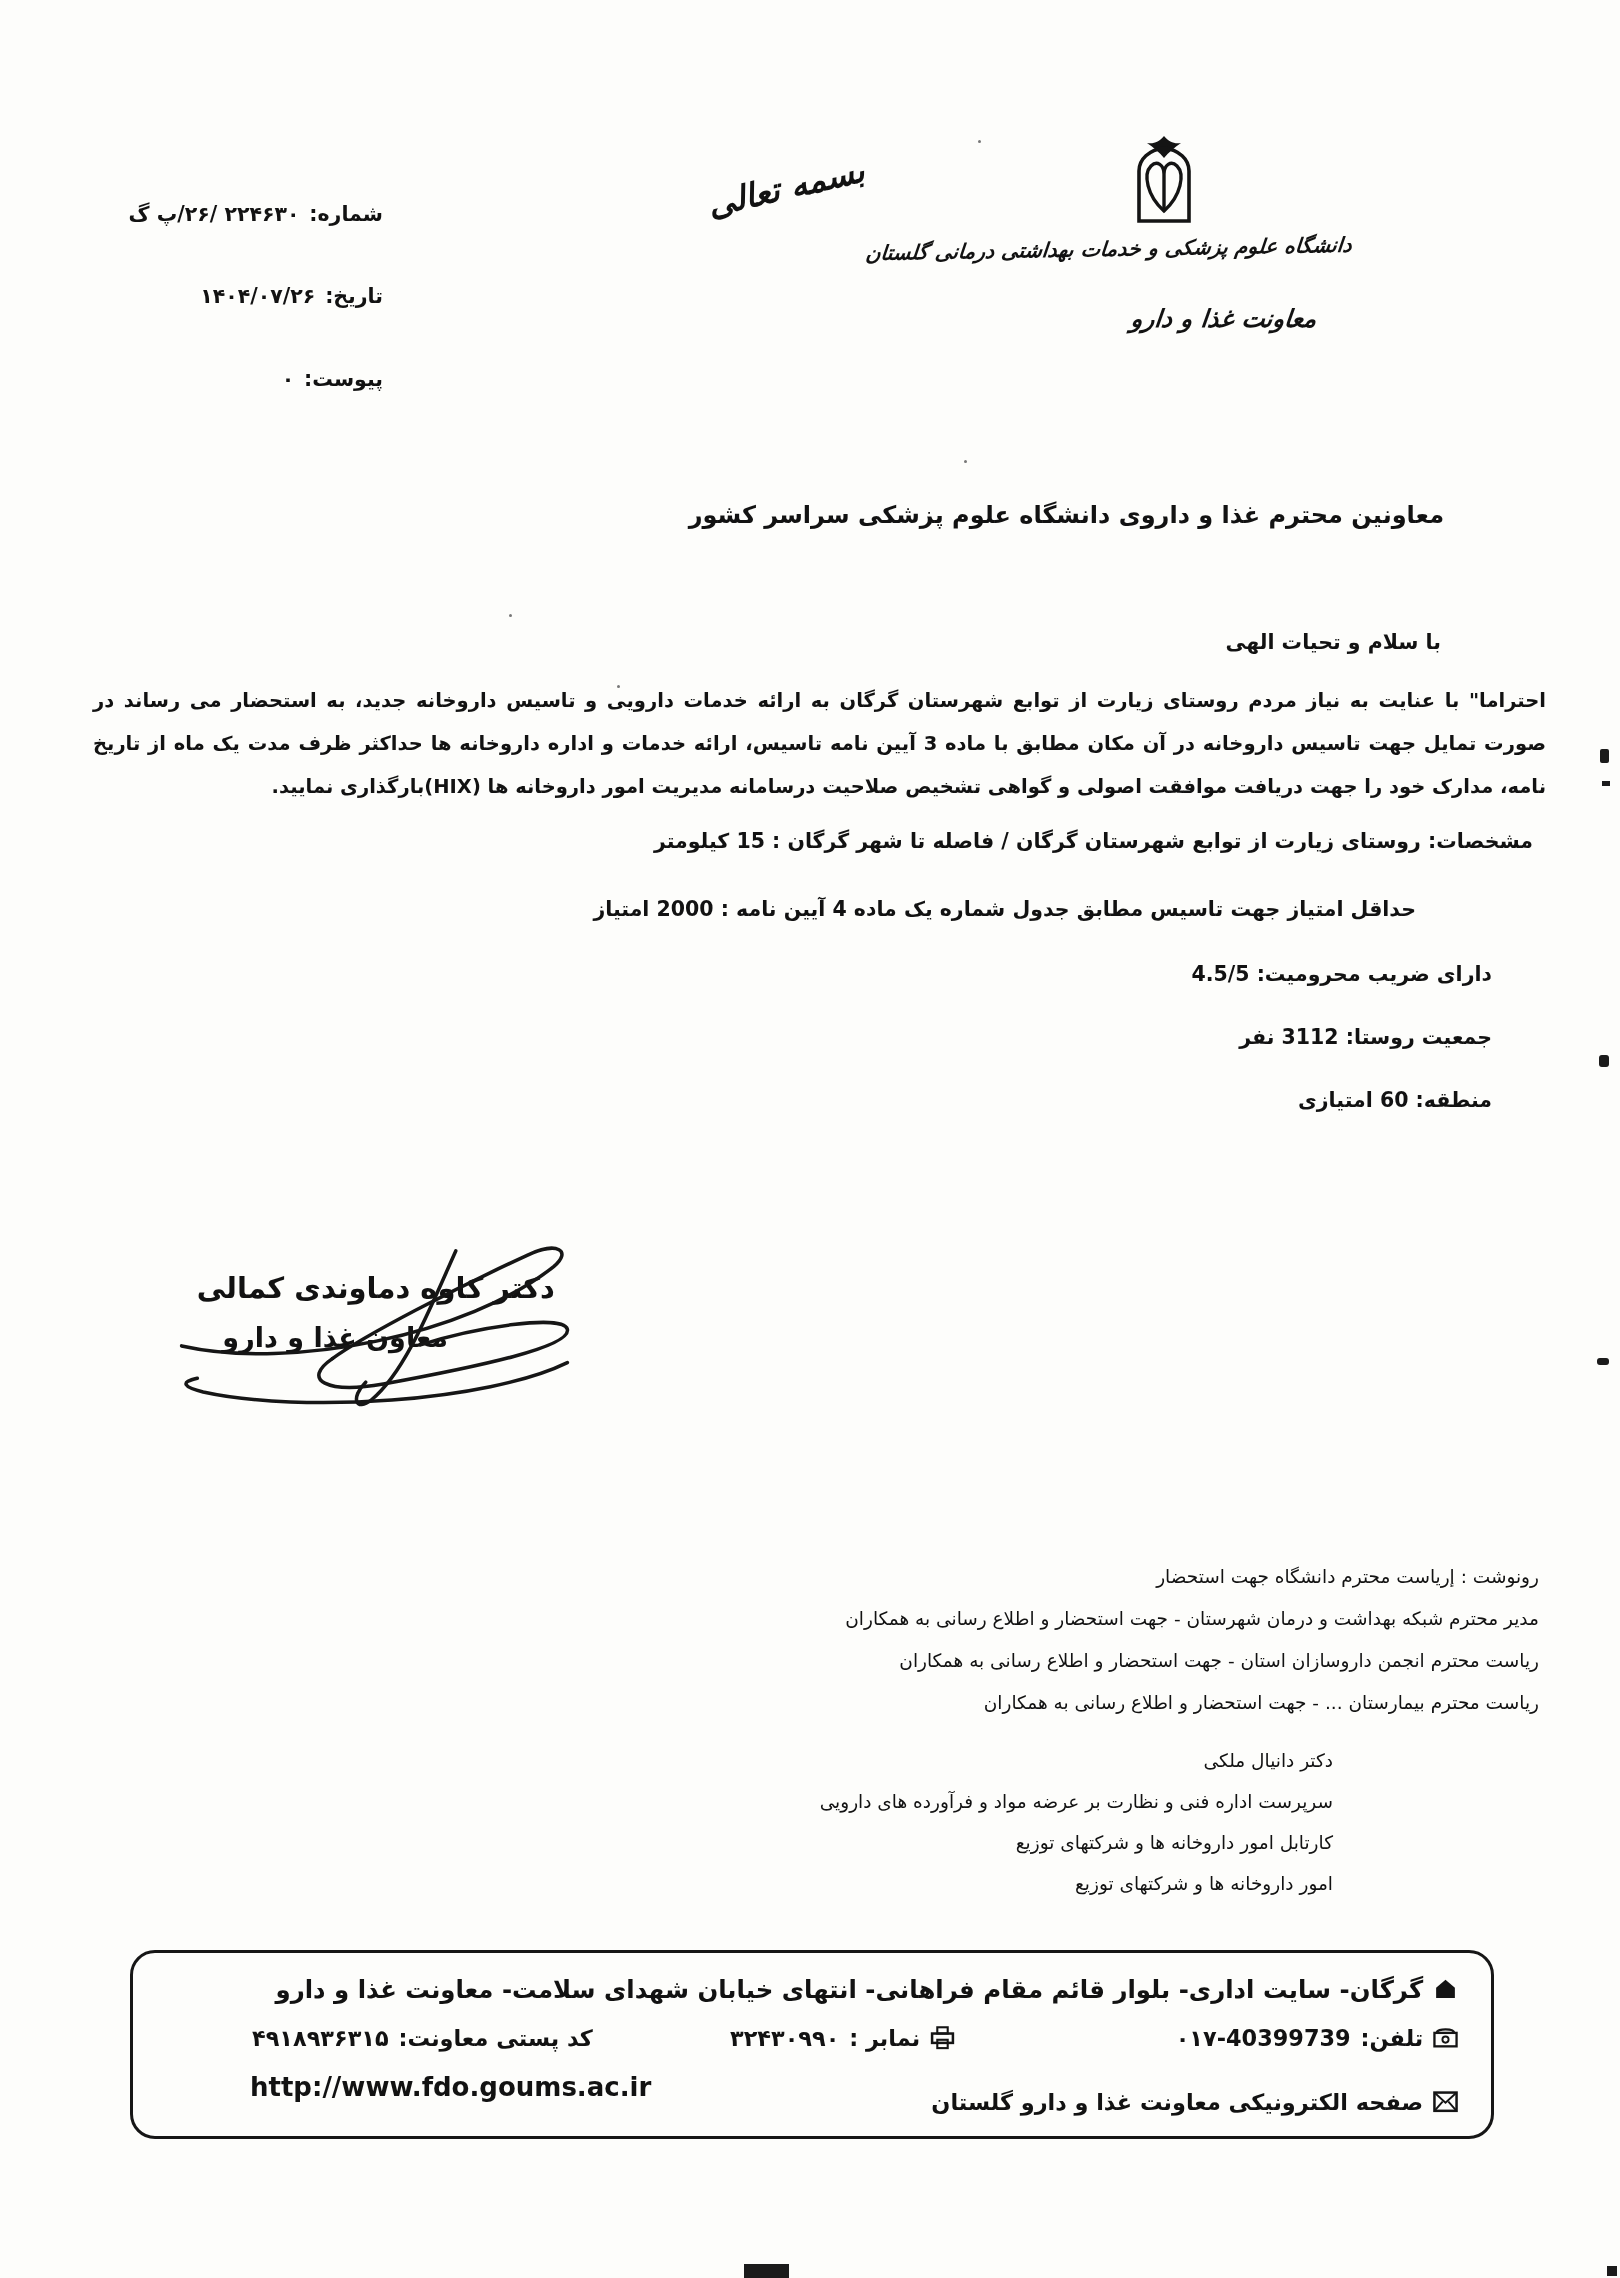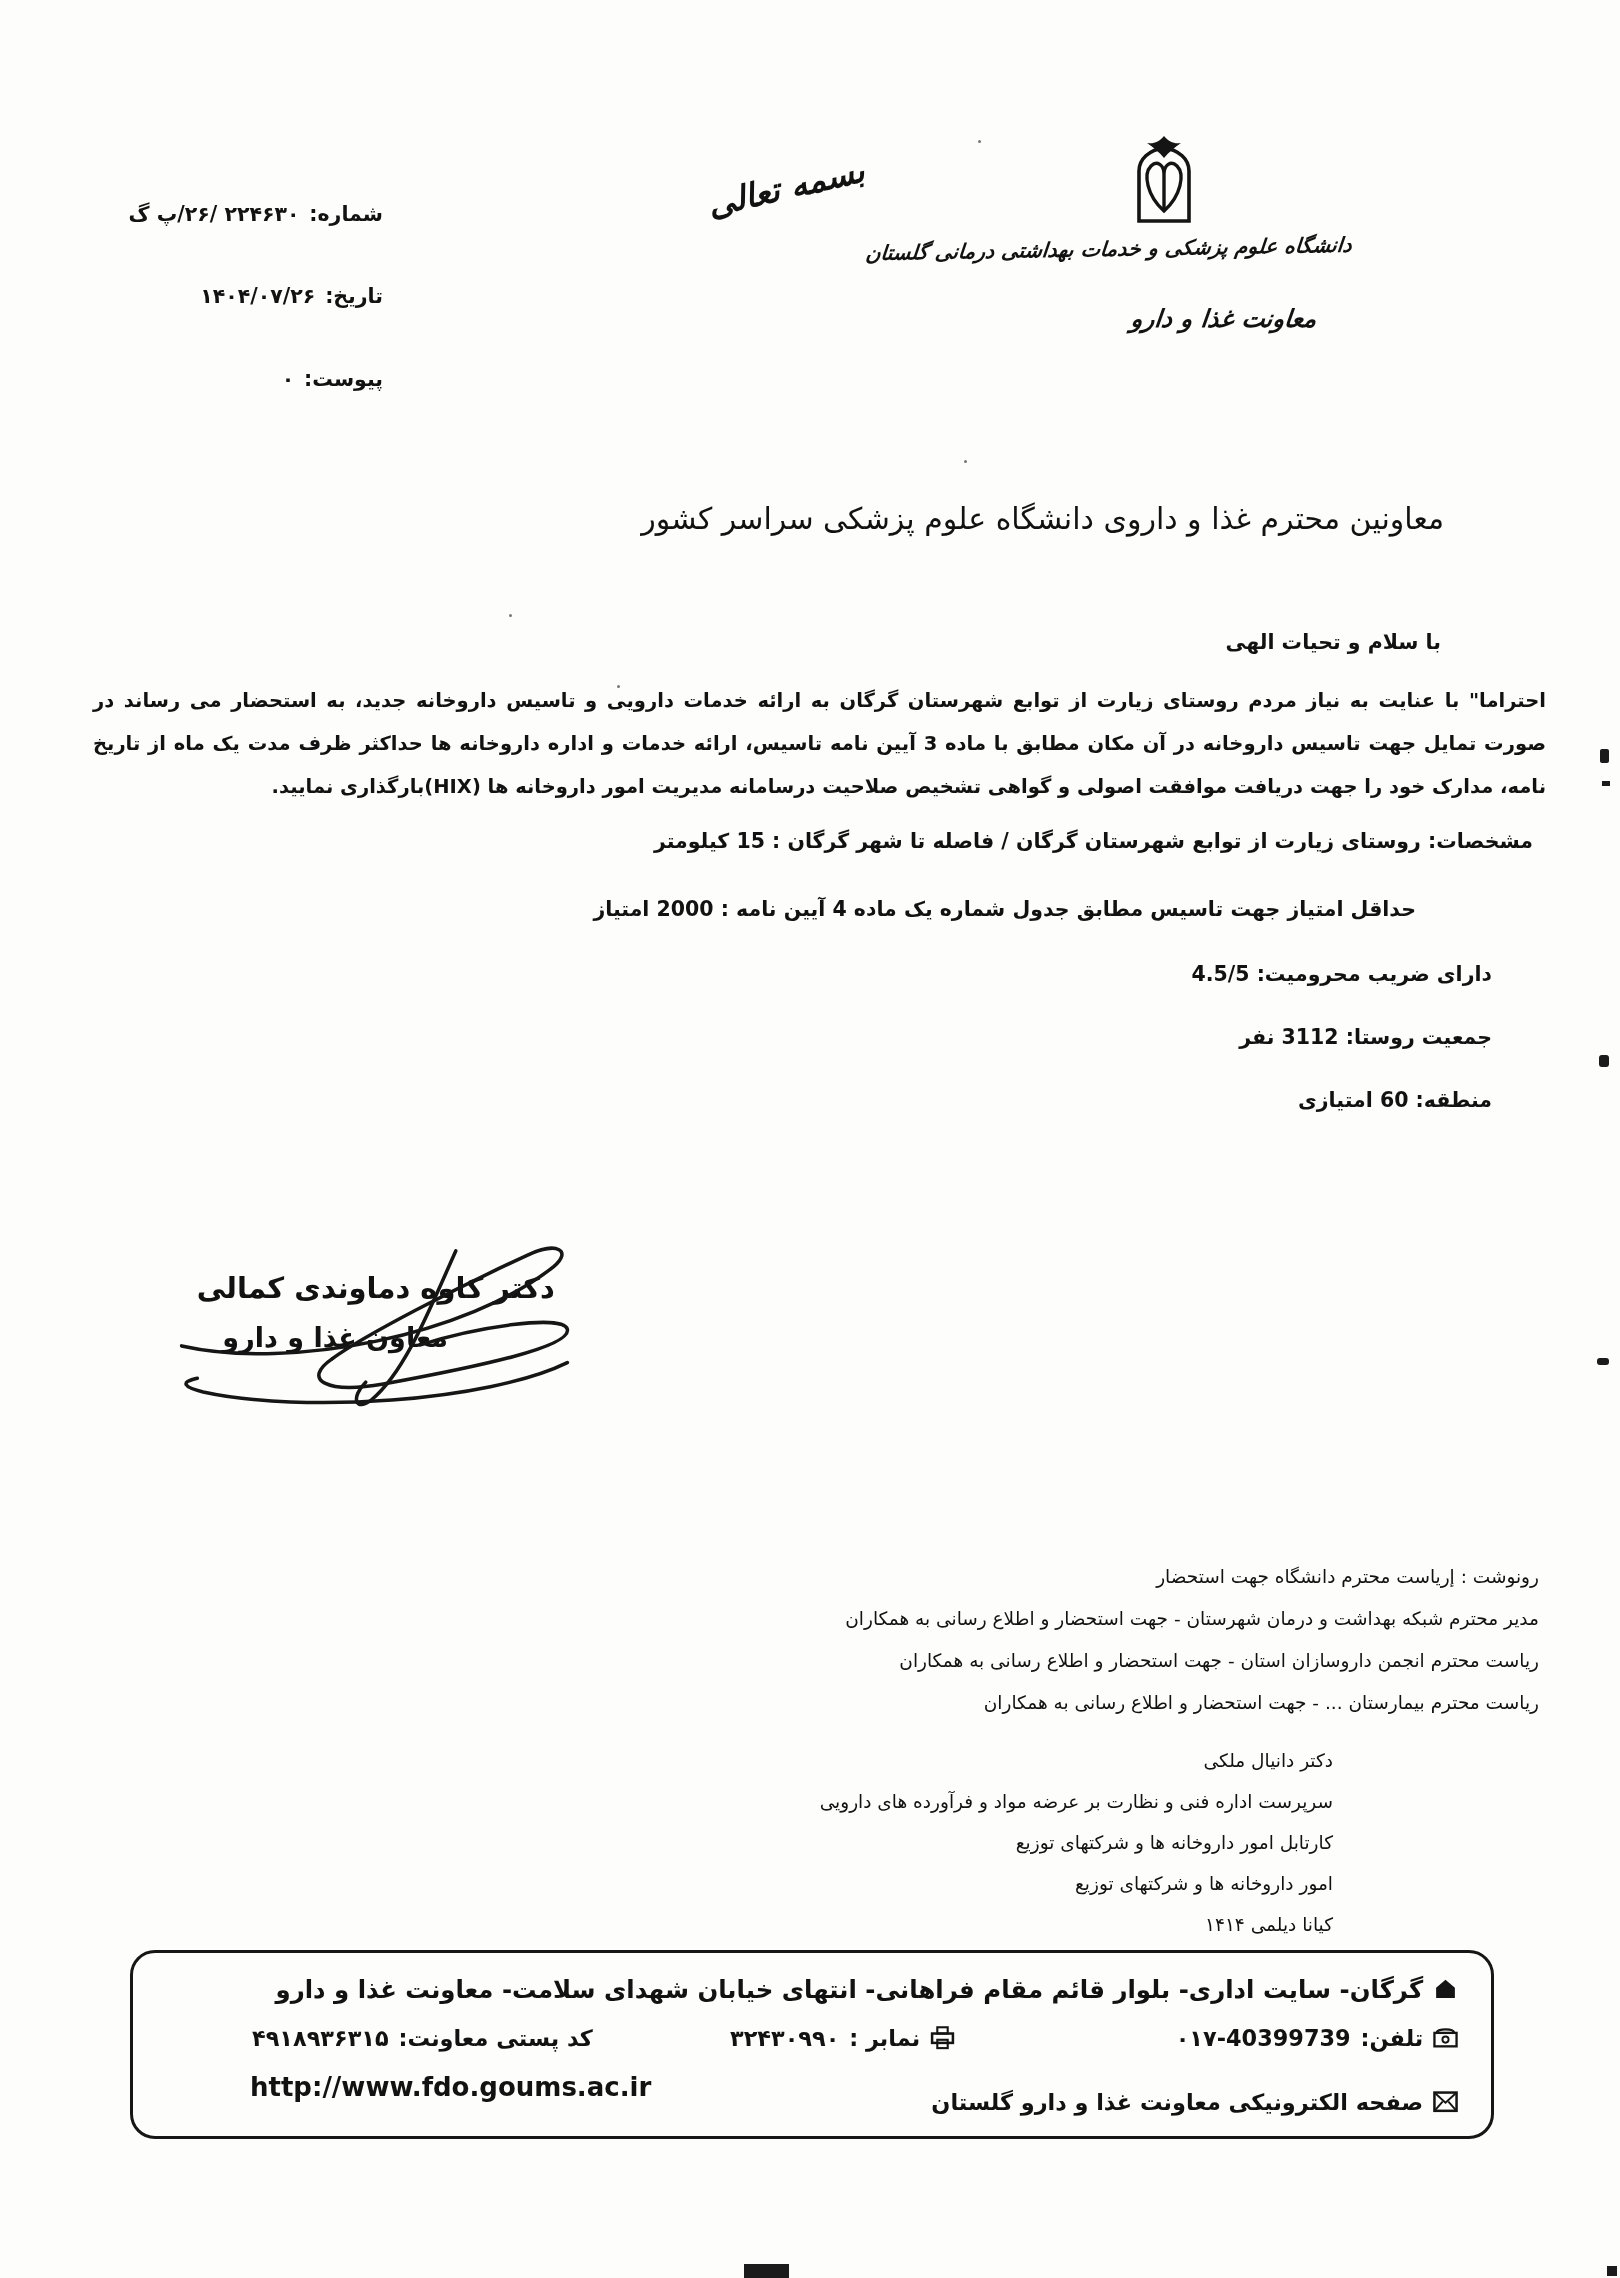--- a/index.html
+++ b/index.html
@@ -12,21 +12,21 @@
 
   
   .meta-line{font-size:20.5px;font-weight:bold;direction:rtl;white-space:nowrap;text-align:right;}
   .meta-line .val{margin-right:9.8px;margin-left:28px;}
 
   
   .besmellah{font-size:33px;font-weight:bold;font-style:italic;transform:rotate(-13deg);white-space:nowrap;}
   .university{font-size:20.5px;font-weight:bold;font-style:italic;letter-spacing:-1px;transform:skewX(-6deg) rotate(-1deg);white-space:nowrap;direction:rtl;}
   .deputy{font-size:24.4px;font-weight:bold;font-style:italic;transform:skewX(-6deg);white-space:nowrap;direction:rtl;}
 
-  .recipient{font-size:30px;font-weight:normal;direction:rtl;white-space:nowrap;}
+  .recipient{font-size:24px;font-weight:bold;direction:rtl;white-space:nowrap;}
   .salutation{font-size:20.5px;font-weight:bold;direction:rtl;white-space:nowrap;}
   .paragraph{
     font-size:19.5px;font-weight:bold;line-height:43px;direction:rtl;
     text-align:justify;text-justify:inter-word;
   }
   .spec{font-size:20.5px;font-weight:bold;direction:rtl;white-space:nowrap;text-align:left;}
 
   .sig-name{font-size:29px;font-weight:bold;direction:rtl;text-align:right;white-space:nowrap;}
   .sig-title{font-size:27px;font-weight:bold;direction:rtl;text-align:right;white-space:nowrap;}
 
@@ -107,21 +107,20 @@
     <div class="cc-line">مدیر محترم شبکه بهداشت و درمان شهرستان - جهت استحضار و اطلاع رسانی به همکاران</div>
     <div class="cc-line">ریاست محترم انجمن داروسازان استان - جهت استحضار و اطلاع رسانی به همکاران</div>
     <div class="cc-line">ریاست محترم بیمارستان ... - جهت استحضار و اطلاع رسانی به همکاران</div>
   </div>
 
   <div class="abs cc-block cc-b" style="right:288px;top:1740px;">
     <div class="cc-line">دکتر دانیال ملکی</div>
     <div class="cc-line">سرپرست اداره فنی و نظارت بر عرضه مواد و فرآورده های دارویی</div>
     <div class="cc-line">کارتابل امور داروخانه ها و شرکتهای توزیع</div>
     <div class="cc-line">امور داروخانه ها و شرکتهای توزیع</div>
-    <div class="cc-line">کیانا دیلمی ۱۴۱۴</div>
   </div>
 
   <div class="abs footer-box">
 
     <div class="f-row" style="right:33px;top:21.5px;">
       <span class="f-icon">
         <svg viewBox="0 0 24 22" width="25" height="23.4">
             <path d="M3 20 V10 L12 2.5 L21 10 V20 Z" fill="#141414"></path>
           </svg>
       </span>

